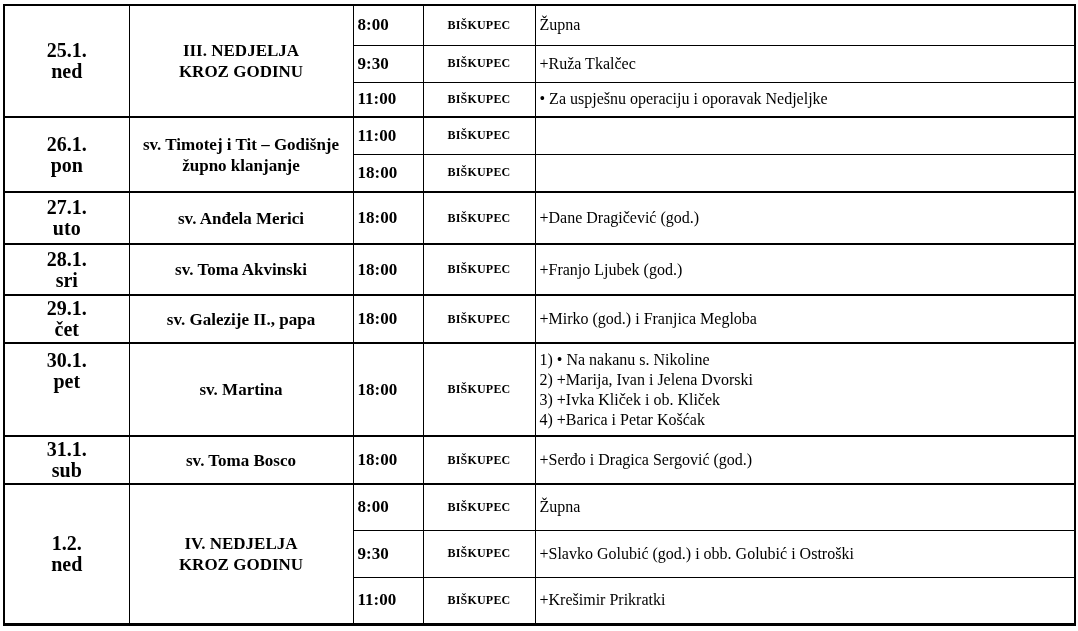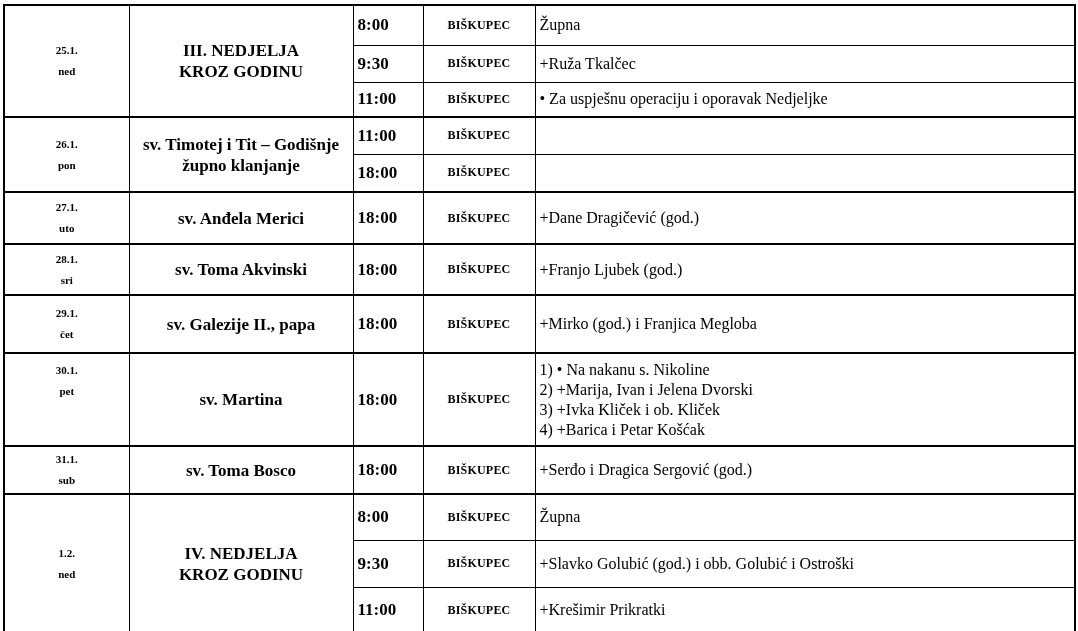--- a/index.html
+++ b/index.html
@@ -34,21 +34,21 @@
     padding: 2px 4px;
     vertical-align: middle;
     overflow: hidden;
   }
   tr.g-start td {
     border-top-width: 2px;
   }
   td.c-date {
     text-align: center;
     font-weight: bold;
-    font-size: 11px;
+    font-size: 20px;
     line-height: 21px;
   }
   td.c-date.valign-top {
     vertical-align: top;
     padding-top: 6px;
     margin-left: 26px;
   }
   td.c-feast {
     text-align: center;
     font-weight: bold;
@@ -144,21 +144,21 @@
         <td class="c-date">
           <div>28.1.</div>
           <div>sri</div>
         </td>
         <td class="c-feast">sv. Toma Akvinski</td>
         <td class="c-time">18:00</td>
         <td class="c-place">BIŠKUPEC</td>
         <td class="c-int">+Franjo Ljubek (god.)</td>
       </tr>
 
-      <tr class="g-start" style="height:58px">
+      <tr class="g-start" style="height:48px">
         <td class="c-date">
           <div>29.1.</div>
           <div>čet</div>
         </td>
         <td class="c-feast">sv. Galezije II., papa</td>
         <td class="c-time">18:00</td>
         <td class="c-place">BIŠKUPEC</td>
         <td class="c-int">+Mirko (god.) i Franjica Megloba</td>
       </tr>
 

